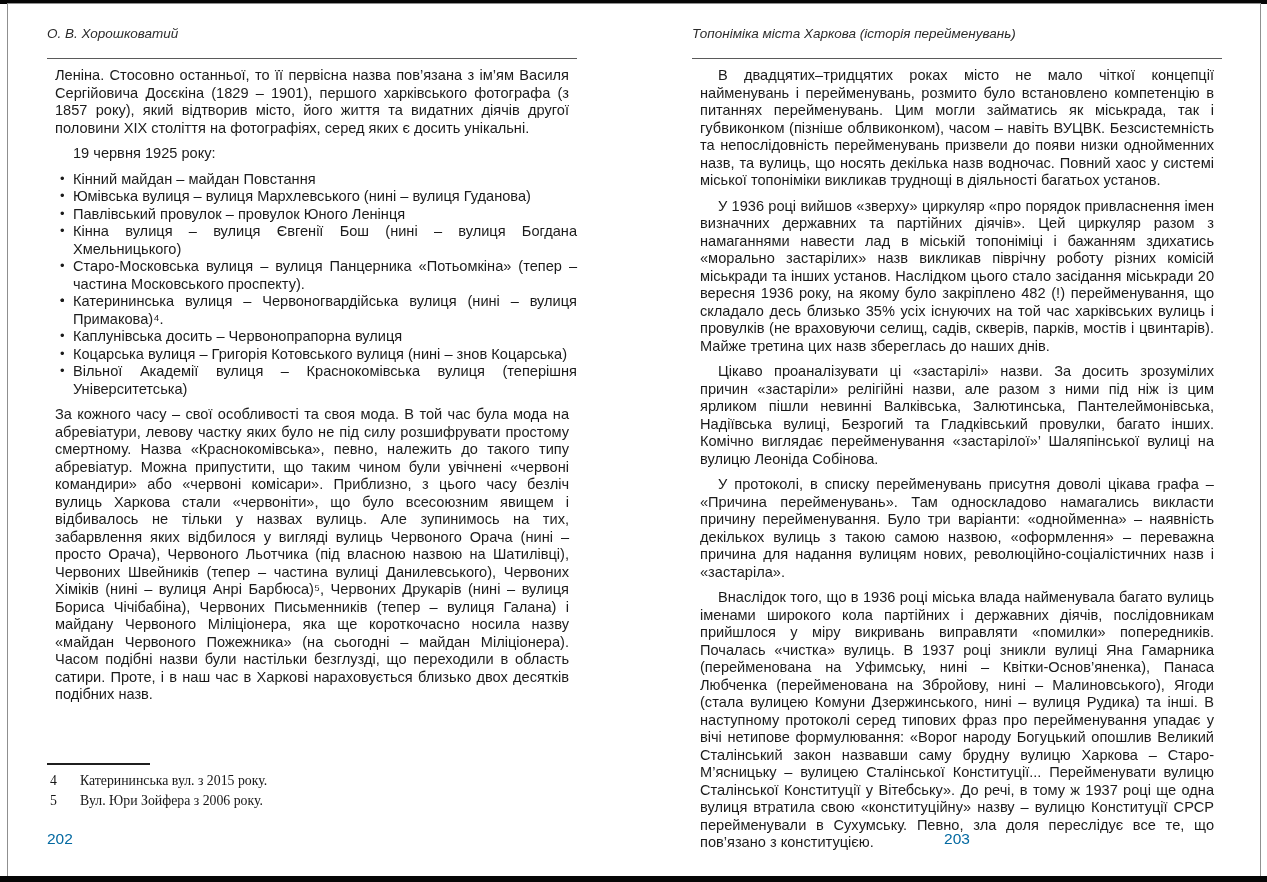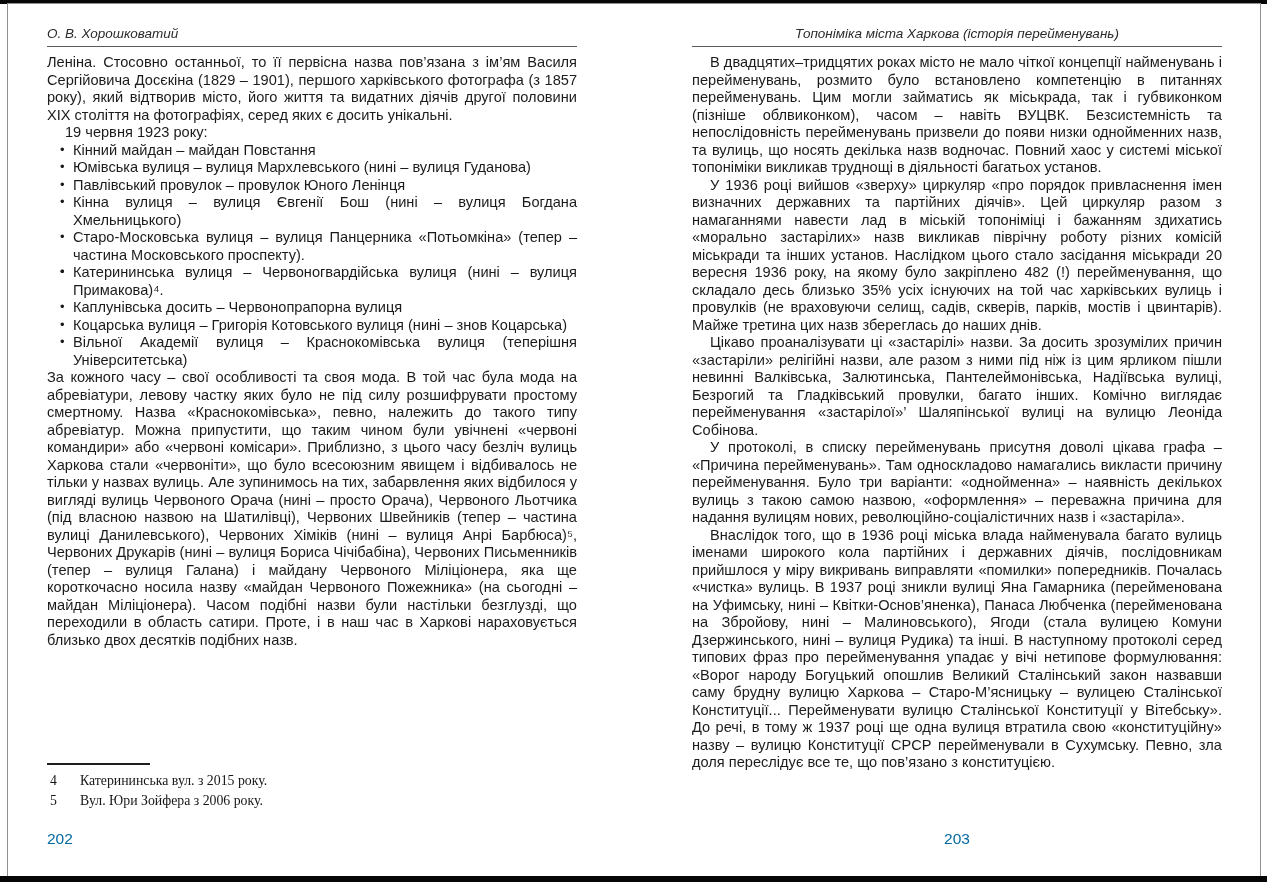--- a/index.html
+++ b/index.html
@@ -9,28 +9,28 @@
     font-family:"Liberation Sans", sans-serif;
   }
   .bar-top{position:absolute;left:0;top:0;width:100%;height:4px;background:#060606;}
   .bar-bottom{position:absolute;left:0;bottom:0;width:100%;height:6px;background:#060606;}
   .scan-frame{position:absolute;left:7px;right:6px;top:3px;bottom:5px;border:1px solid #8f8f8f;pointer-events:none;}
   .page{position:absolute;top:26px;width:530px;}
   .page-left{left:47px;}
   .page-right{left:692px;}
   .running-head{
     font-style:italic;font-size:13.5px;line-height:15px;color:#2b2b2b;
-    padding-bottom:5px;border-bottom:1.5px solid #5a5a5a;white-space:nowrap;
+    padding-bottom:17px;border-bottom:1.5px solid #5a5a5a;white-space:nowrap;
   }
-  .page-right .running-head{text-align:center;}
+  .page-right .running-head{text-align:left;}
   .page-body{
     margin-top:7px;text-align:justify;
     font-size:14.6px;line-height:17.5px;color:#1b1b1b;
   }
-  .para{margin:0;}
+  .para{margin:8px;}
   .para.indent{text-indent:18px;}
   ul.blist{list-style:none;margin:0;padding:0;}
   ul.blist li{position:relative;padding-left:26px;}
   ul.blist .bullet{position:absolute;left:13px;top:-1px;font-size:13px;}
   .footnotes{
     position:absolute;left:47px;top:763px;width:530px;
     font-family:"Liberation Serif", serif;font-size:13.8px;line-height:20px;color:#161616;
   }
   .fn-rule{width:103px;border-top:2px solid #1f1f1f;margin-bottom:6px;}
   .fn-line{display:flex;}
@@ -42,21 +42,21 @@
 </head>
 <body>
 
 <div class="bar-top"></div>
 <div class="scan-frame"></div>
 
 <div class="page page-left">
   <div class="running-head">О. В. Хорошковатий</div>
   <div class="page-body" id="left-body">
       <p class="para">Леніна. Стосовно останньої, то її первісна назва пов’язана з ім’ям Василя Сергійовича Досєкіна (1829 – 1901), першого харківського фотографа (з 1857 року), який відтворив місто, його життя та видатних діячів другої половини XIX століття на фотографіях, серед яких є досить унікальні.</p>
-      <p class="para indent">19 червня 1923 року:</p>
+      <p class="para indent">19 червня 1925 року:</p>
       <ul class="blist">
         <li><span class="bullet">•</span><span>Кінний майдан – майдан Повстання</span></li>
         <li><span class="bullet">•</span><span>Юмівська вулиця – вулиця Мархлевського (нині – вулиця Гуданова)</span></li>
         <li><span class="bullet">•</span><span>Павлівський провулок – провулок Юного Ленінця</span></li>
         <li><span class="bullet">•</span><span>Кінна вулиця – вулиця Євгенії Бош (нині – вулиця Богдана Хмельницького)</span></li>
         <li><span class="bullet">•</span><span>Старо-Московська вулиця – вулиця Панцерника «Потьомкіна» (тепер – частина Московського проспекту).</span></li>
       </ul>
       <ul class="blist">
         <li><span class="bullet">•</span></li>
         <li><span class="bullet">•</span><span>Катерининська вулиця – Червоногвардійська вулиця (нині – вулиця Примакова)⁴.</span></li>

